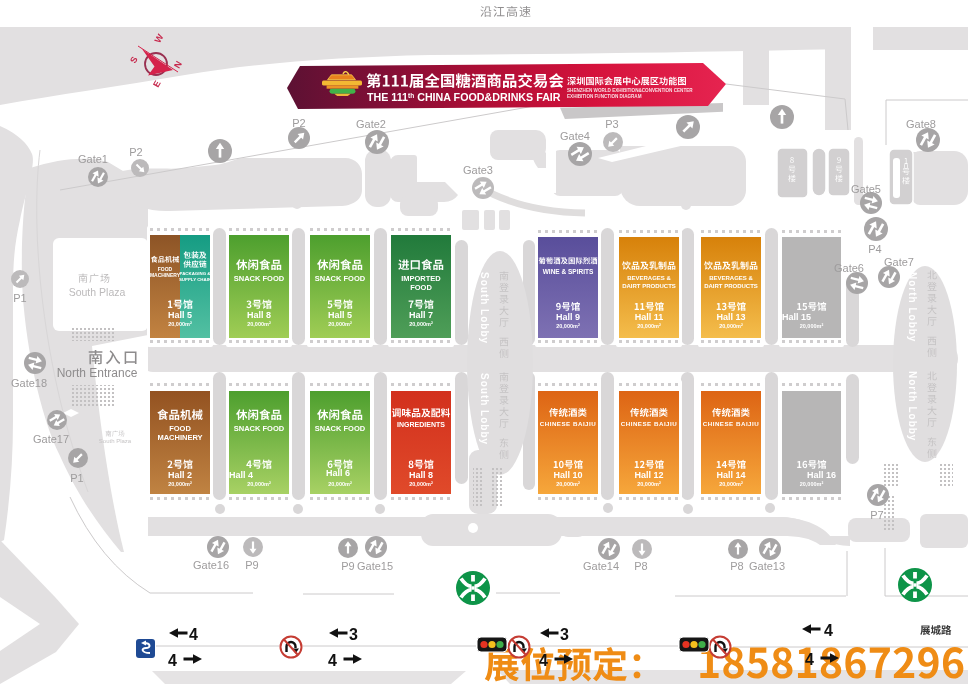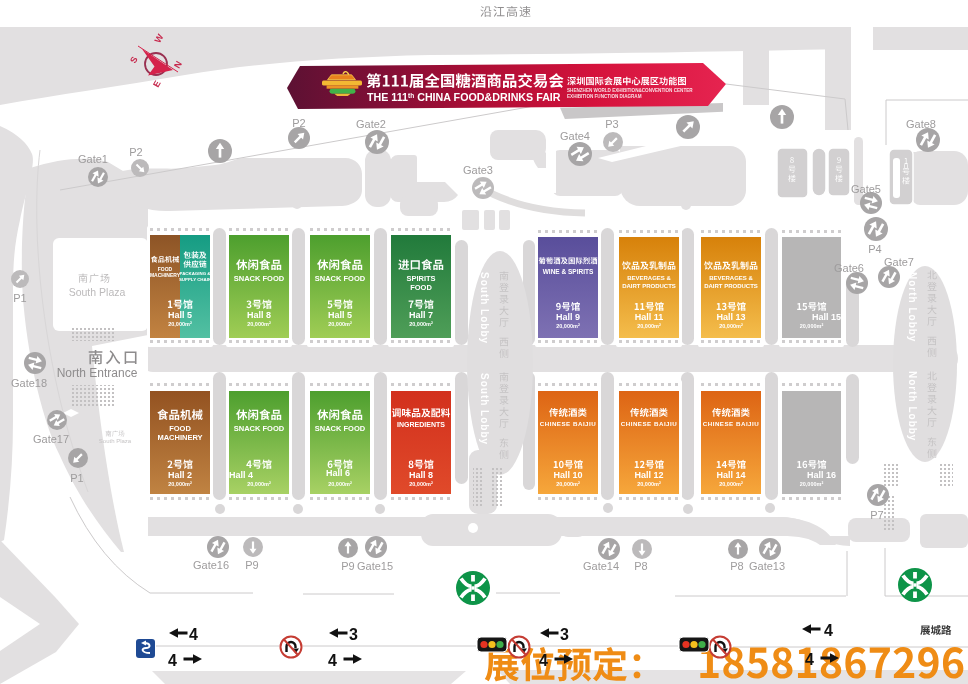--- a/index.html
+++ b/index.html
@@ -371,21 +371,21 @@
         <use href="#q18" transform="translate(409.5,269.0) scale(0.01150)"></use>
         <use href="#q0" transform="translate(421.0,269.0) scale(0.01150)"></use>
         <use href="#q1" transform="translate(432.5,269.0) scale(0.01150)"></use>
       </g>
       <g fill="#fff">
         <use href="#q19" transform="translate(408.1,308.0) scale(0.01000)"></use>
         <use href="#q11" transform="translate(413.9,308.0) scale(0.01000)"></use>
         <use href="#q12" transform="translate(423.9,308.0) scale(0.01000)"></use>
       </g>
     </svg>
-<div class="abs" style="left:391px;top:274.5px;width:60px;text-align:center;color:#fff;font-weight:bold;font-size:7.5px;line-height:1;white-space:nowrap">SPIRITS</div>
+<div class="abs" style="left:391px;top:274.5px;width:60px;text-align:center;color:#fff;font-weight:bold;font-size:7.5px;line-height:1;white-space:nowrap">IMPORTED</div>
 <div class="abs" style="left:391px;top:283.5px;width:60px;text-align:center;color:#fff;font-weight:bold;font-size:7.5px;line-height:1;white-space:nowrap">FOOD</div>
 <div class="abs" style="left:391px;top:311.3px;width:60px;text-align:center;color:#fff;font-weight:bold;font-size:9px;line-height:1">Hall 7</div>
 <div class="abs" style="left:391px;top:321.6px;width:60px;text-align:center;color:#fff;font-weight:bold;font-size:5.5px;line-height:1">20,000m²</div>
 
 <div class="abs" style="left:538px;top:237px;width:60px;height:101px;background:linear-gradient(#594e9b,#7e71b3)"></div>
 <svg class="abs" style="left:0;top:0" width="968" height="684">
       <g fill="#fff">
         <use href="#q20" transform="translate(538.4,263.5) scale(0.00740)"></use>
         <use href="#q21" transform="translate(545.8,263.5) scale(0.00740)"></use>
         <use href="#q22" transform="translate(553.2,263.5) scale(0.00740)"></use>
@@ -451,21 +451,21 @@
 
 <div class="abs" style="left:782px;top:237px;width:59px;height:101px;background:#b7b6b6"></div>
 <svg class="abs" style="left:0;top:0" width="968" height="684">
       <g fill="#fff">
         <use href="#q10" transform="translate(796.4,310.0) scale(0.00950)"></use>
         <use href="#q16" transform="translate(802.0,310.0) scale(0.00950)"></use>
         <use href="#q11" transform="translate(807.6,310.0) scale(0.00950)"></use>
         <use href="#q12" transform="translate(817.1,310.0) scale(0.00950)"></use>
       </g>
     </svg>
-<div class="abs" style="left:782px;top:313.3px;width:59px;text-align:right;color:#fff;font-weight:bold;font-size:9px;line-height:1">Hall 15</div>
+<div class="abs" style="left:782px;top:313.3px;width:59px;text-align:left;color:#fff;font-weight:bold;font-size:9px;line-height:1">Hall 15</div>
 <div class="abs" style="left:782px;top:323.6px;width:59px;text-align:center;color:#fff;font-weight:bold;font-size:5.5px;line-height:1">20,000m²</div>
 
 <div class="abs" style="left:150px;top:391px;width:60px;height:103px;background:linear-gradient(#935221,#c08342)"></div>
 <svg class="abs" style="left:0;top:0" width="968" height="684">
       <g fill="#fff">
         <use href="#q0" transform="translate(157.0,419.0) scale(0.01150)"></use>
         <use href="#q1" transform="translate(168.5,419.0) scale(0.01150)"></use>
         <use href="#q2" transform="translate(180.0,419.0) scale(0.01150)"></use>
         <use href="#q3" transform="translate(191.5,419.0) scale(0.01150)"></use>
       </g>

